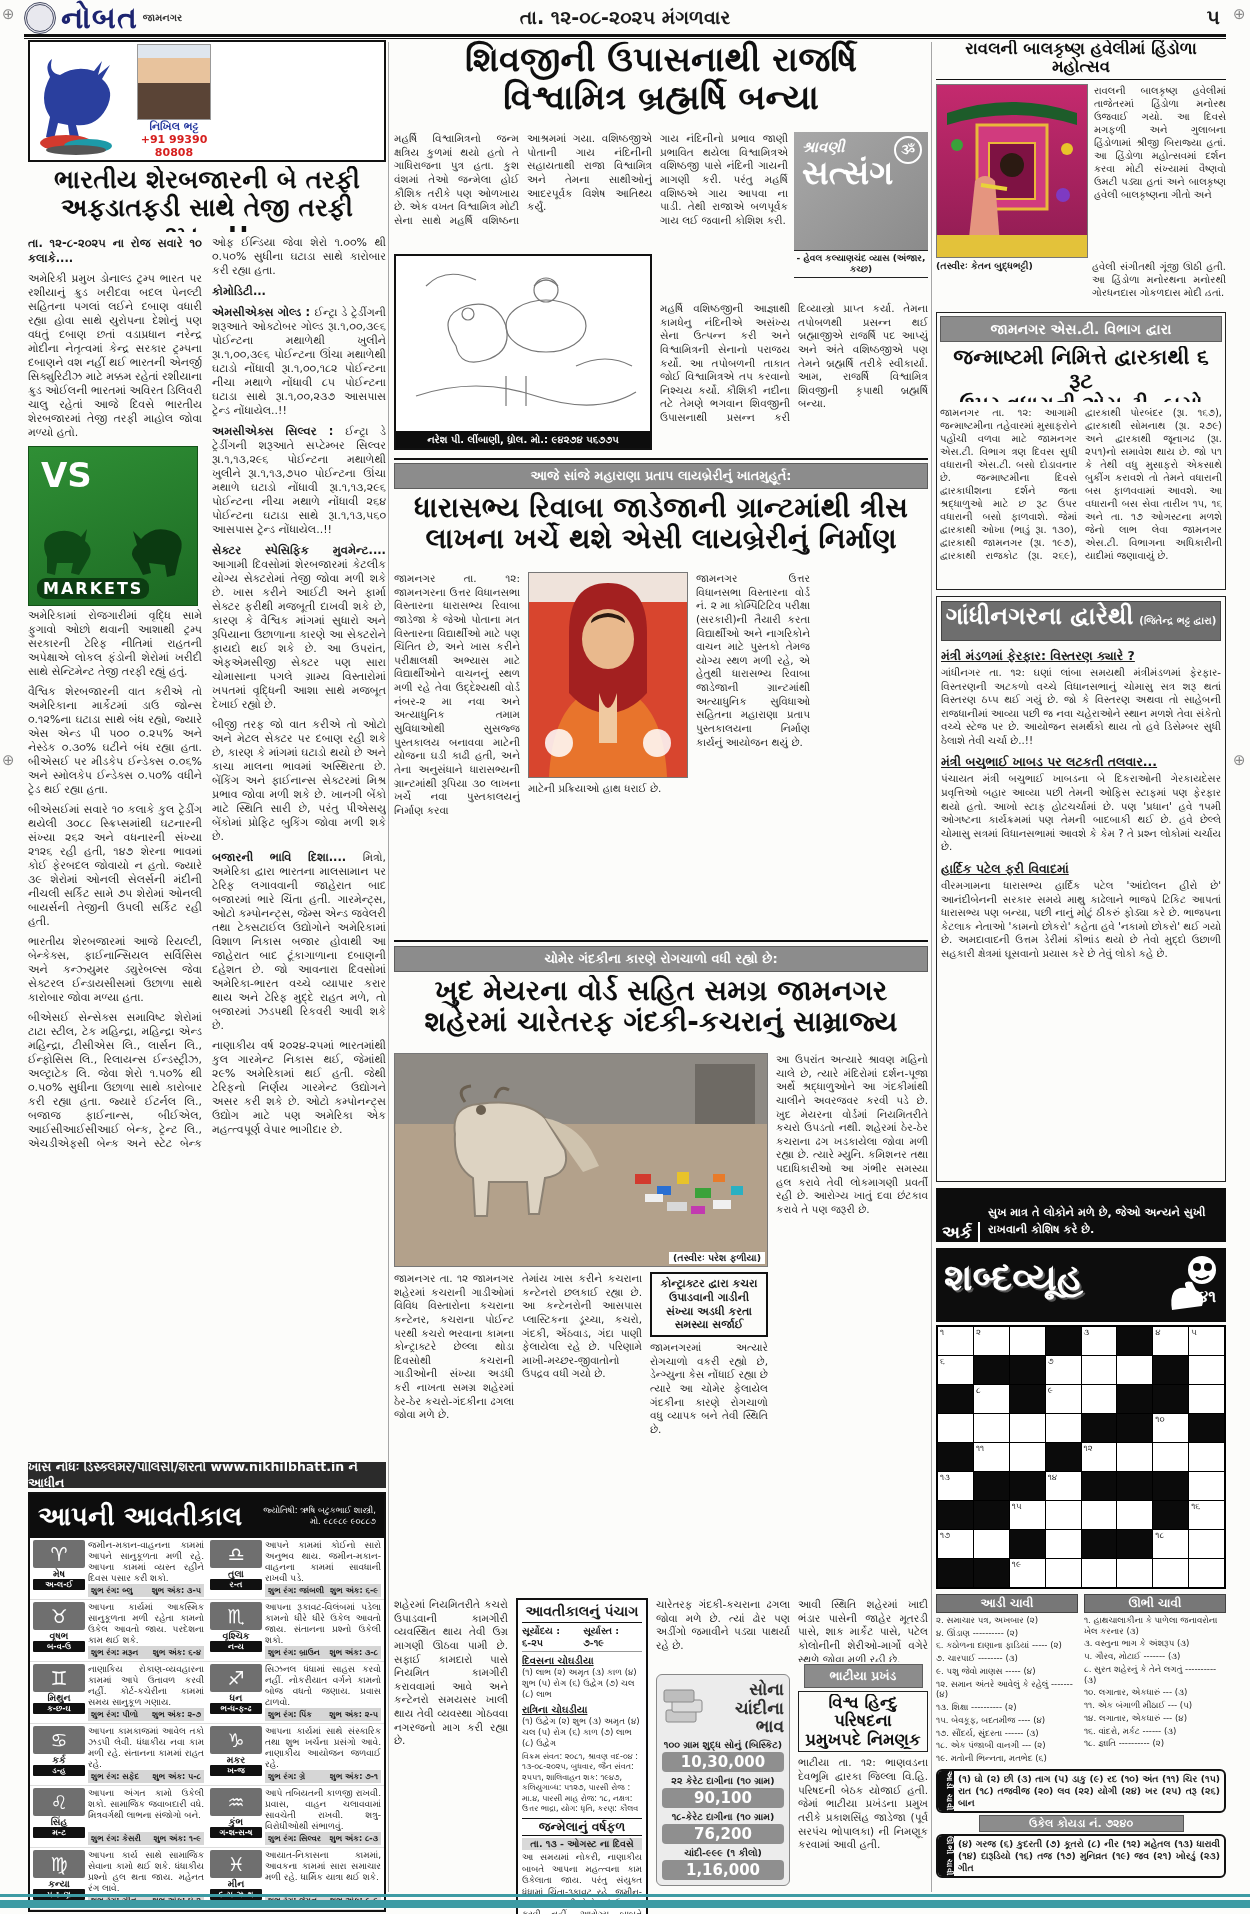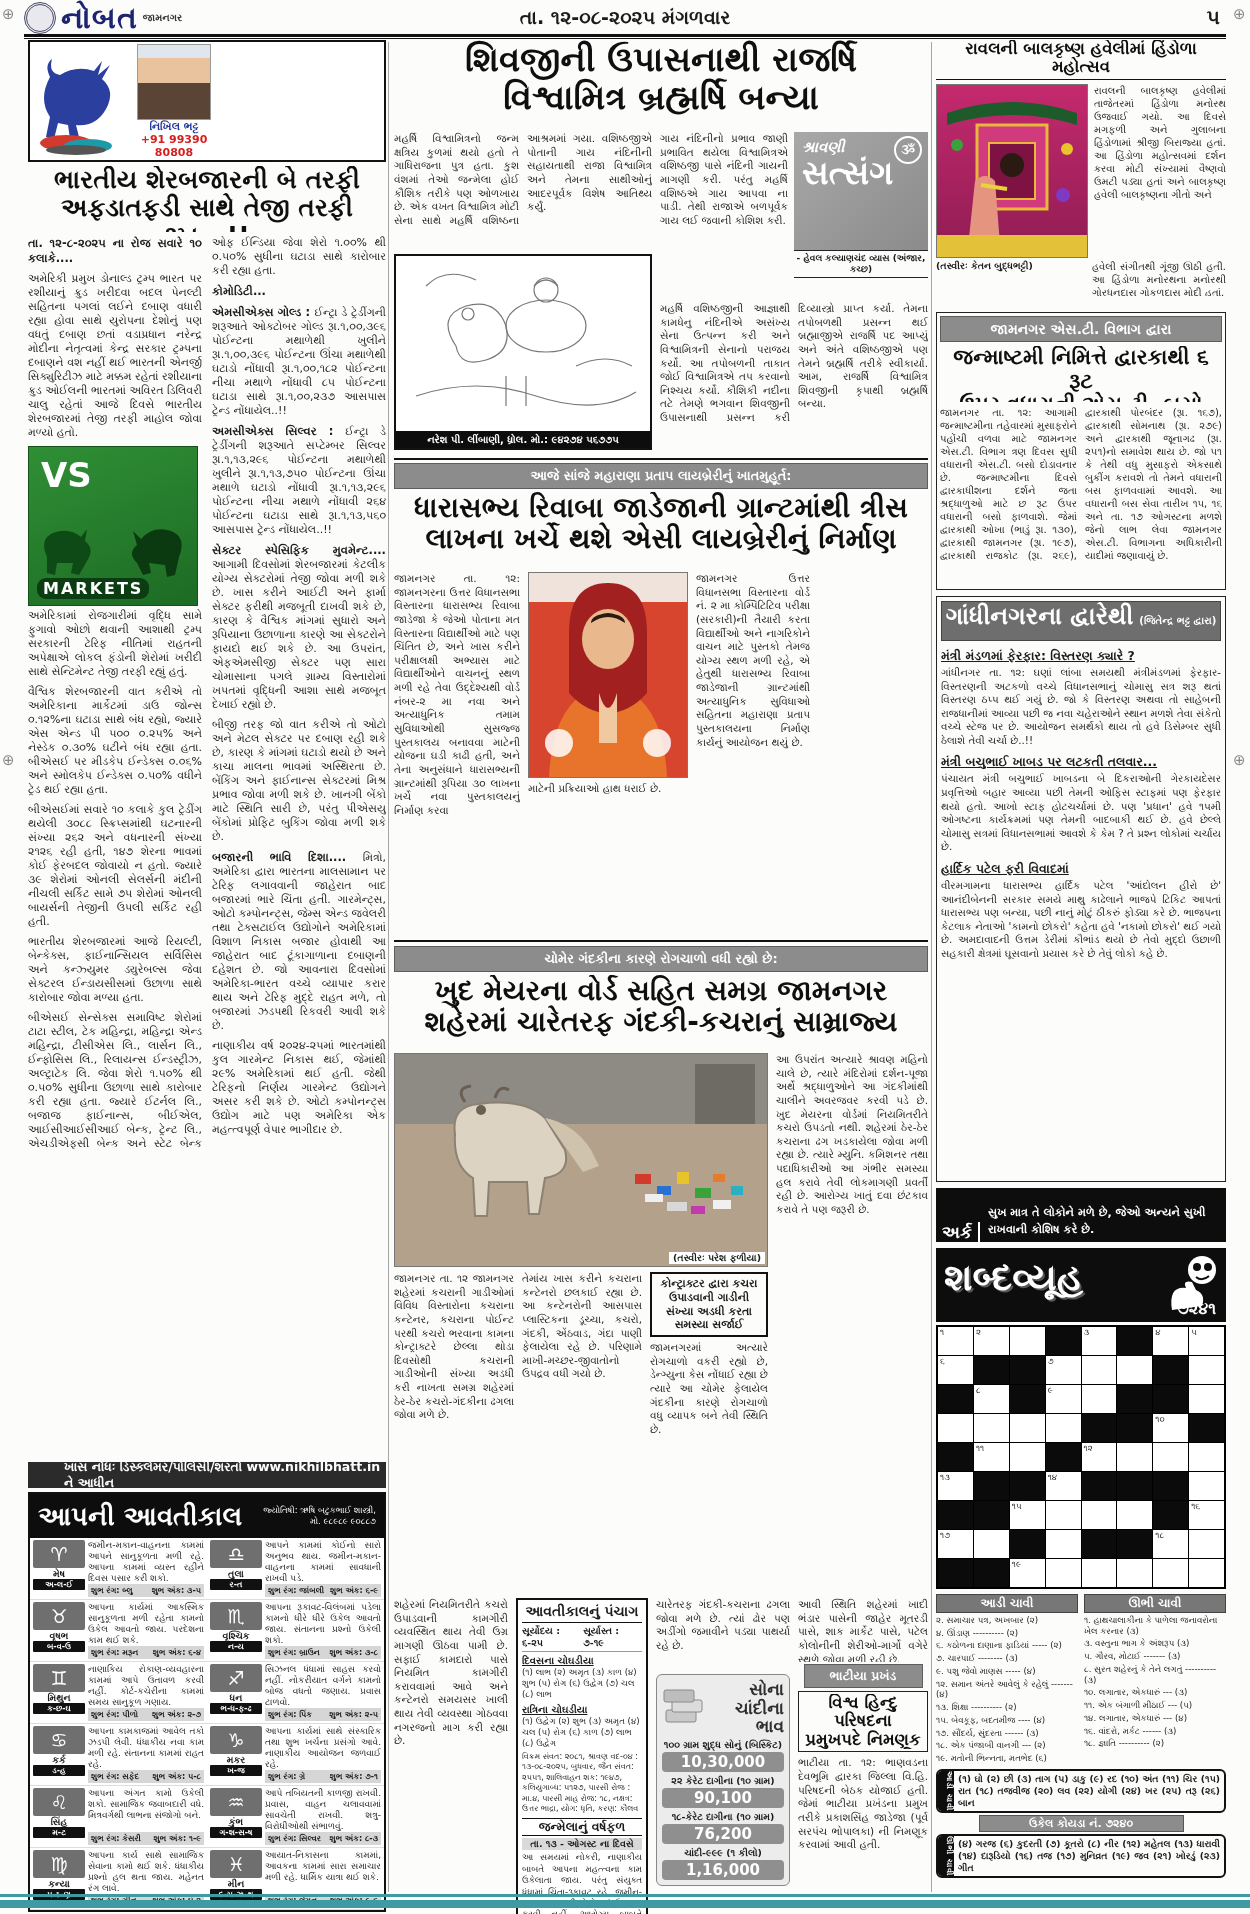--- a/index.html
+++ b/index.html
@@ -30,21 +30,21 @@
   .ad-name{color:#24379e;font-size:11px;font-weight:bold;text-align:center;}
   .ad-phone{color:#d6201f;font-size:11px;font-weight:bold;text-align:center;}
   
   #market-body{columns:2;column-gap:10px;}
   .mp{margin:0 0 6px 0;font-size:11px;line-height:14px;text-align:justify;}
   .mp b{font-size:11.5px;}
   #vs-graphic{width:168px;height:158px;background:linear-gradient(160deg,#2f8f35,#1d6b24);border:1px solid #145218;
               position:relative;margin:3px 0;break-inside:avoid;}
   .vs-txt{position:absolute;top:8px;left:12px;color:#fff;font-size:34px;font-weight:bold;}
   .mk-txt{position:absolute;bottom:6px;left:8px;color:#fff;font-size:16px;font-weight:bold;letter-spacing:2px;background:#0c3d12;padding:1px 6px;border-radius:9px;}
-  .disclaimer{background:#2b2b2b;color:#fff;font-weight:bold;font-size:12.5px;display:flex;align-items:center;justify-content:center;padding-left:36px;}
+  .disclaimer{background:#2b2b2b;color:#fff;font-weight:bold;font-size:12.5px;display:flex;align-items:center;justify-content:center;}
   
   .horo{border:2px solid #111;background:#fff;}
   .horo-head{background:#0d0d0d;color:#fff;display:flex;justify-content:space-between;align-items:center;padding:2px 8px;height:44px;box-sizing:border-box;}
   .horo-title{font-size:26px;font-weight:bold;}
   .horo-astro{font-size:8.5px;text-align:right;line-height:1.3;width:120px;}
   #horo-grid{display:grid;grid-template-columns:1fr 1fr;}
   .hitem{display:flex;gap:3px;height:62px;overflow:hidden;padding:2px 3px;border-bottom:1px solid #ddd;box-sizing:border-box;}
   .hleft{width:52px;flex:none;text-align:center;}
   .hicon{height:28px;background:#6f6f6f;color:#fff;font-size:19px;line-height:28px;border-radius:2px;}
   .hsign{font-size:9.5px;font-weight:bold;line-height:1.2;}
@@ -62,21 +62,21 @@
   .drawing{border:2px solid #111;background:#fff;position:relative;}
   .draw-cap{position:absolute;bottom:0;left:0;right:0;background:#0d0d0d;color:#fff;font-size:10px;font-weight:bold;text-align:center;line-height:17px;}
   
   .goldbox{border:1px solid #888;background:#ececec;border-radius:6px;padding:5px;}
   .gold-title{font-size:17px;font-weight:bold;color:#2e2e2e;text-align:right;line-height:1.1;}
   .glabel{font-size:9.5px;font-weight:bold;text-align:center;margin-top:3px;}
   .gvalue{background:#8f8f8f;color:#fff;font-size:15px;font-weight:bold;text-align:center;border-radius:4px;line-height:20px;margin-top:1px;}
   
   .cw-head{background:#0d0d0d;color:#fff;position:relative;height:74px;}
   .cw-name{position:absolute;left:8px;top:8px;font-size:37px;font-weight:bold;text-shadow:2px 2px 0 #555;}
-  .cw-num{position:absolute;right:10px;bottom:4px;font-size:16px;font-weight:bold;}
+  .cw-num{position:absolute;right:10px;bottom:16px;font-size:16px;font-weight:bold;}
   #cw-grid{display:grid;grid-template-columns:repeat(8,1fr);grid-auto-rows:28px;gap:1px;background:#000;border:2px solid #000;}
   .cell{background:#fff;position:relative;}
   .cell.black{background:#0b0b0b;}
   .cnum{position:absolute;top:0;left:2px;font-size:8.5px;line-height:10px;}
   .clue-col{width:49%;}
   .clue-head{background:#777;color:#fff;font-size:12px;font-weight:bold;text-align:center;line-height:17px;border:1px solid #444;}
   .clue{font-size:8.6px;line-height:1.25;margin-top:2px;}
   .solbox{border:2px solid #111;border-radius:6px;display:flex;overflow:hidden;}
   .sol-label{background:#0d0d0d;color:#fff;font-size:8px;font-weight:bold;width:16px;flex:none;
              writing-mode:vertical-rl;text-align:center;letter-spacing:1px;}

